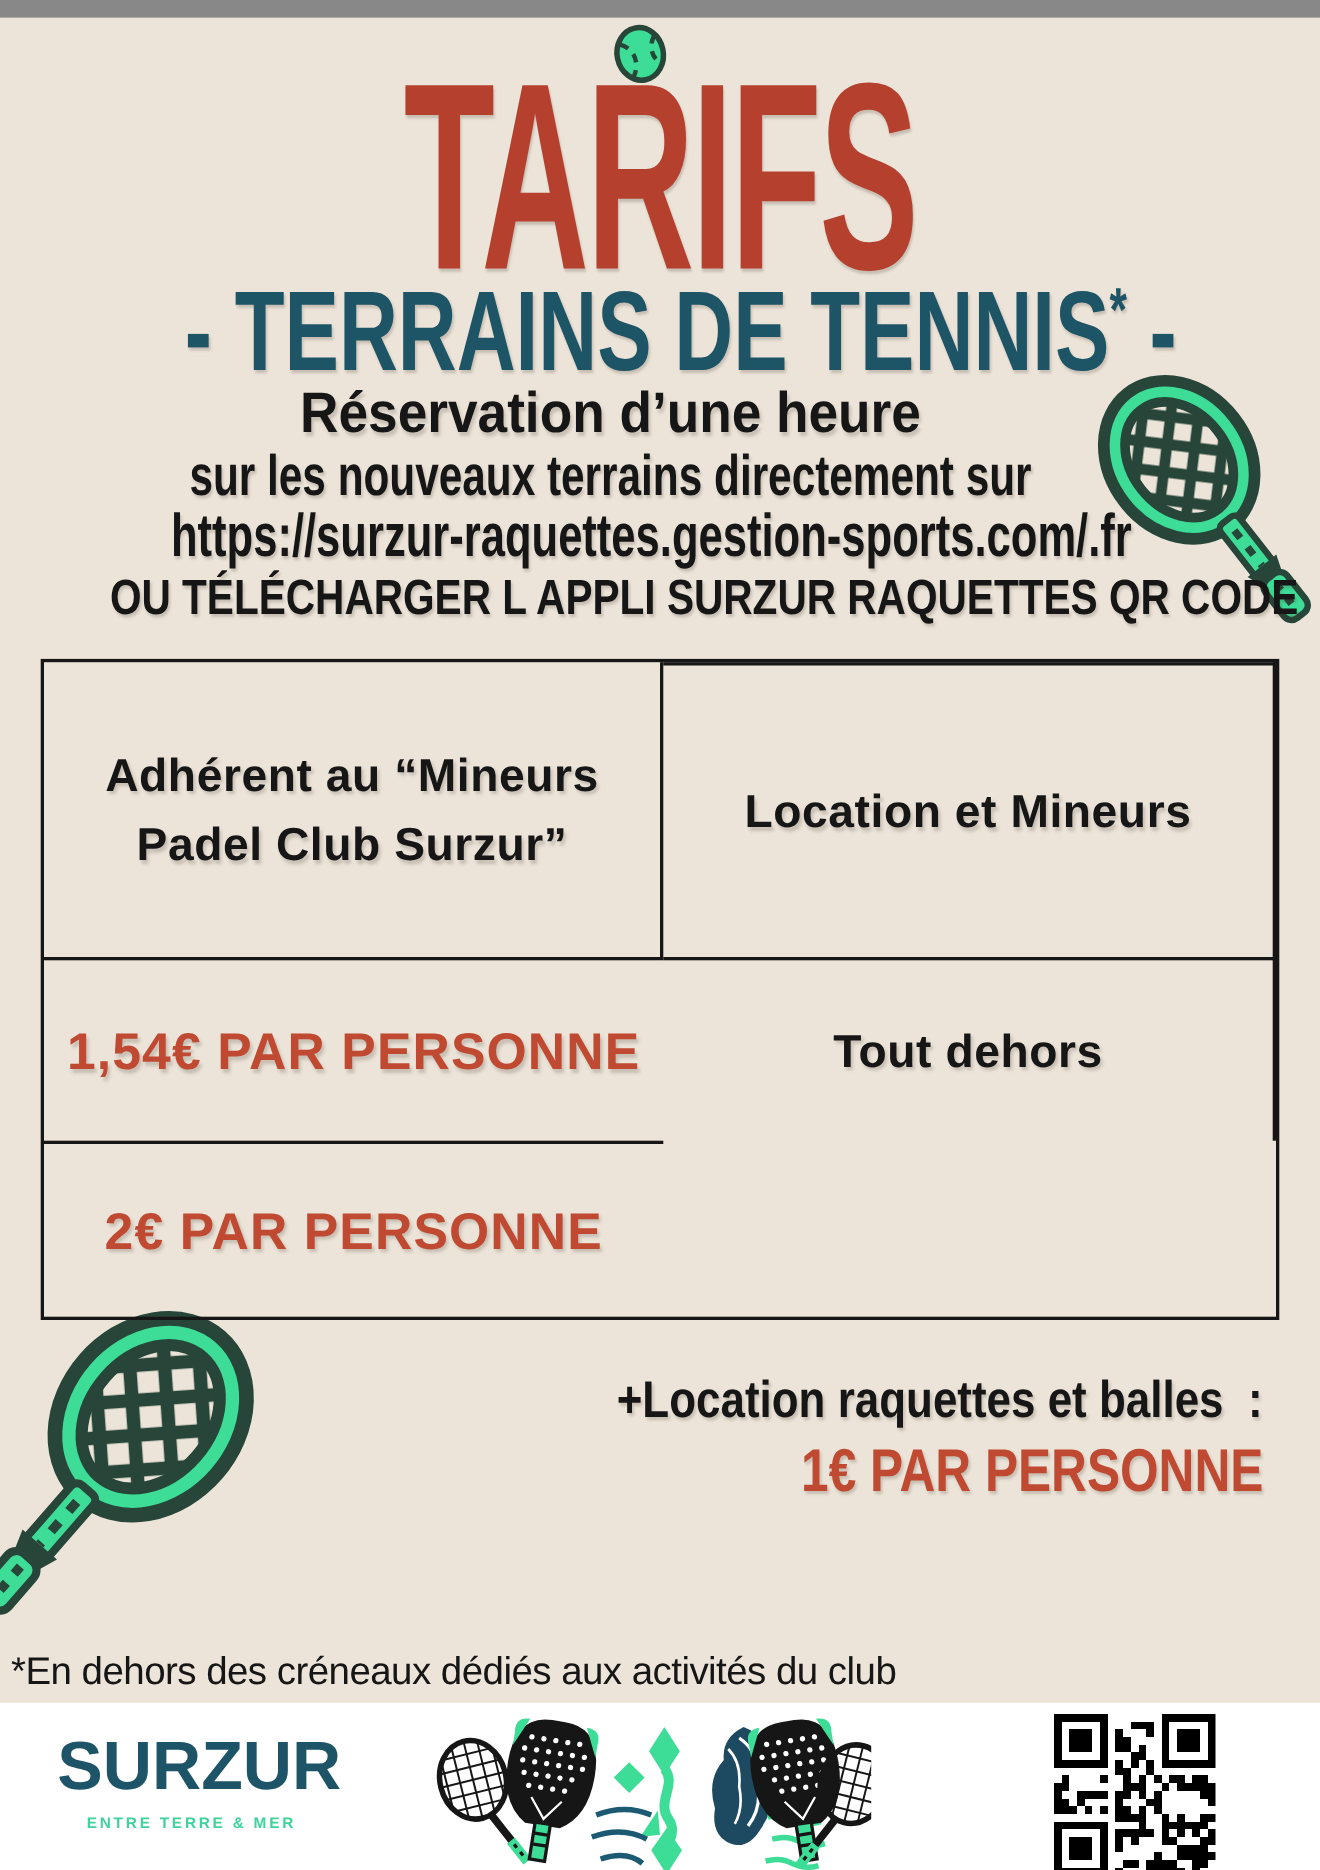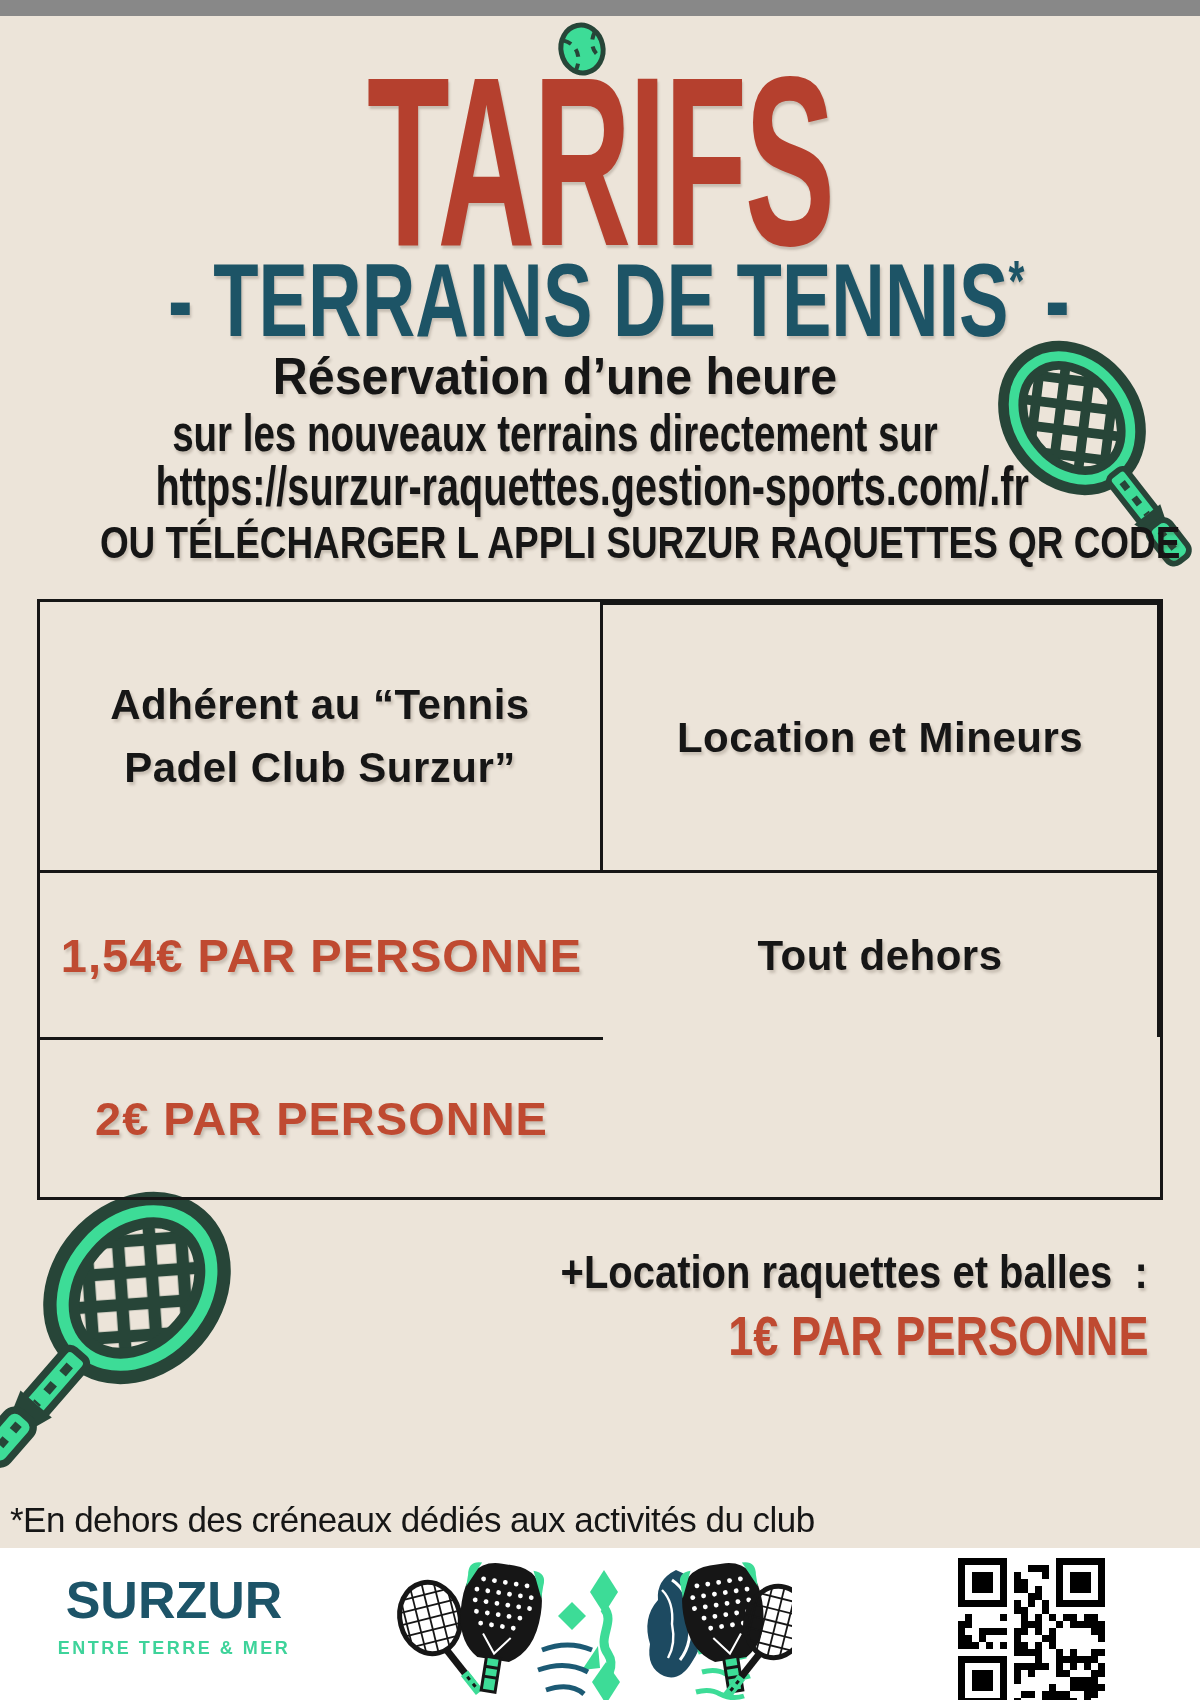--- a/index.html
+++ b/index.html
@@ -46,22 +46,22 @@
   .r2{border-top:3px solid #161616;}
   
   .rental1{top:1228px;right:52px;font-size:47px;font-weight:bold;
     transform:scaleX(.85);transform-origin:100% 50%;white-space:pre;}
   .rental2{top:1288px;right:52px;font-size:55px;font-weight:bold;color:#bf4a31;
     transform:scaleX(.82);transform-origin:100% 50%;white-space:pre;}
   .footnote{top:1484px;left:10px;font-size:35px;font-weight:400;letter-spacing:-.5px;}
   
   .footer{top:1532px;left:0;width:1200px;height:168px;background:#ffffff;z-index:2;}
   .logo{position:absolute;left:52px;top:22px;width:244px;text-align:center;}
-  .logo-title{font-size:52px;font-weight:bold;color:#1d5468;letter-spacing:0;}
-  .logo-sub{font-size:18px;font-weight:bold;color:#3ed39a;letter-spacing:2.5px;margin-top:8px;}
+  .logo-title{font-size:62px;font-weight:bold;color:#1d5468;letter-spacing:0;}
+  .logo-sub{font-size:14px;font-weight:bold;color:#3ed39a;letter-spacing:2.5px;margin-top:8px;}
   .padel-wrap{position:absolute;left:372px;top:2px;width:420px;height:164px;}
   .qr-wrap{position:absolute;left:958px;top:10px;width:147px;height:147px;background:#fff;}
   .qr-wrap svg{display:block;width:100%;height:100%;}
 </style>
 </head>
 <body>
 
 <div class="poster">
 
   <svg id="deco" viewBox="0 0 1200 1700">
@@ -101,21 +101,21 @@
     <span>-</span>
   </div>
 
   <div id="intro1" class="abs txt ctr introline soft">Réservation d’une heure</div>
   <div id="intro2" class="abs txt ctr introline soft">sur les nouveaux terrains directement sur</div>
   <div id="intro3" class="abs txt ctr introline soft">https://surzur-raquettes.gestion-sports.com/.fr</div>
   <div id="intro4" class="abs txt ctr introline soft">OU TÉLÉCHARGER L APPLI SURZUR RAQUETTES QR CODE</div>
 
   <div class="abs price-table">
     <div class="t-cell t-label soft">
-      <span>Adhérent au “Tennis</span>
+      <span>Adhérent au “Mineurs</span>
       <span>Padel Club Surzur”</span>
     </div>
 
     <div class="t-cell t-label r2 soft">
       <span>Location et Mineurs</span>
     </div>
     <div class="t-cell t-price r2 soft">
       <span>1,54€ PAR PERSONNE</span>
     </div>
 

